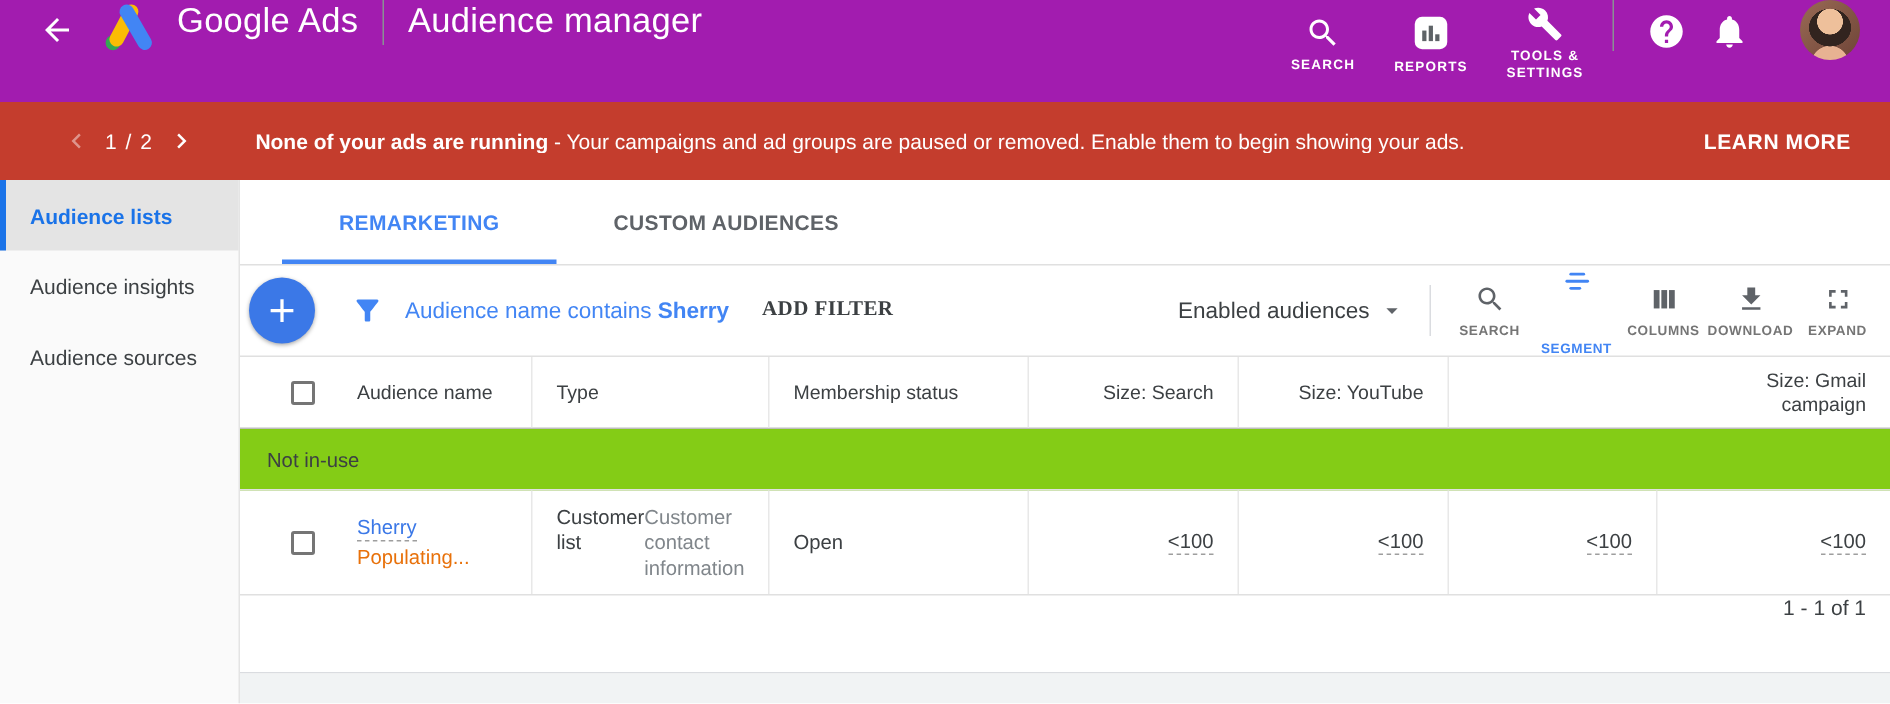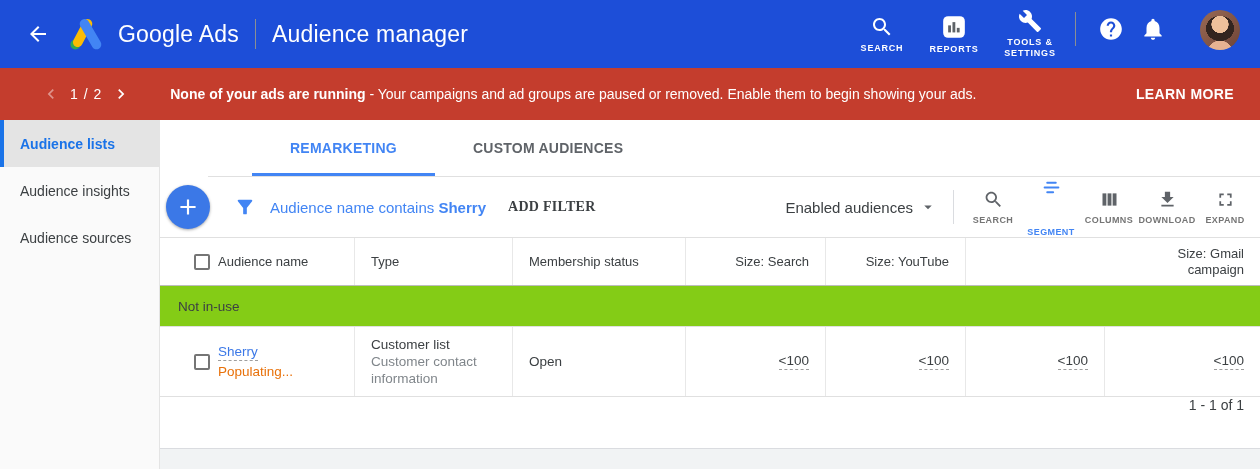--- a/index.html
+++ b/index.html
@@ -1,21 +1,21 @@
 <!DOCTYPE html>
 <html><head>
 <meta charset="utf-8">
 <style>
   * { margin:0; padding:0; box-sizing:border-box; }
   html,body { width:1260px; height:469px; overflow:hidden; }
   body { font-family:"Liberation Sans","DejaVu Sans",sans-serif; background:#fff; color:#3c4043; }
   .app { width:1260px; height:469px; display:flex; flex-direction:column; }
 
   
-  .appbar { height:68px; background:#1d4ed8; display:flex; align-items:center; flex:0 0 68px; padding:0 14px 0 18px; }
+  .appbar { height:68px; background:#a21caf; display:flex; align-items:flex-start; flex:0 0 68px; padding:0 14px 0 18px; }
   .back-btn { width:40px; height:40px; border:none; background:transparent; display:flex; align-items:center; justify-content:center; cursor:pointer; }
   .logo { margin:0 8px 0 10px; display:flex; align-items:center; }
   .product-name { color:#fff; font-size:23px; letter-spacing:.2px; margin-left:6px; }
   .appbar-divider { width:1px; height:30px; background:#8a8f93; margin:0 16px; }
   .page-title { color:#fff; font-size:23px; letter-spacing:.2px; }
   .appbar-spacer { flex:1; }
   .appbar-nav { display:flex; align-items:center; gap:10px; }
   .nav-item { display:flex; flex-direction:column; align-items:center; justify-content:center; gap:4px; min-width:62px; cursor:pointer; padding:4px 2px; }
   .nav-item .nav-label { color:#fff; font-size:9px; letter-spacing:.8px; font-weight:bold; text-align:center; line-height:11px; max-width:66px; }
   .appbar-divider2 { width:1px; height:34px; background:#8a8f93; margin:0 14px 10px 10px; }
@@ -41,21 +41,21 @@
   .page-body { display:flex; flex:1; min-height:0; }
 
   .sidebar { width:160px; flex:0 0 160px; background:#fafafa; border-right:1px solid #e4e4e4; }
   .side-item { height:47px; display:flex; align-items:center; padding-left:20px; font-size:14px; color:#3c4043; cursor:pointer; position:relative; }
   .side-item.active { background:#e4e4e4; color:#1a73e8; font-weight:bold; }
   .side-item.active::before { content:""; position:absolute; left:0; top:0; bottom:0; width:4px; background:#1a73e8; }
 
   .main { flex:1; display:flex; flex-direction:column; background:#fff; min-width:0; }
 
   
-  .tabs { height:57px; flex:0 0 57px; border-bottom:1px solid #e0e0e0; display:flex; align-items:stretch; padding-left:44px;margin-left:48px; }
+  .tabs { height:57px; flex:0 0 57px; border-bottom:1px solid #e0e0e0; display:flex; align-items:stretch; padding-left:28px; }
   .tab { display:flex; align-items:center; justify-content:center; padding:0 38px; font-size:14px; letter-spacing:.25px; color:#5f6368; font-weight:bold; cursor:pointer; position:relative; }
   .tab.active { color:#4285f4; }
   .tab.active::after { content:""; position:absolute; left:0; right:0; bottom:0; height:3px; background:#4285f4; }
 
   
   .toolbar { height:60px; flex:0 0 60px; display:flex; align-items:center; padding:0 6px; }
   .fab { width:44px; height:44px; border-radius:50%; border:none; background:#3b78e7; display:flex; align-items:center; justify-content:center; cursor:pointer; box-shadow:0 1px 3px rgba(0,0,0,.35); flex:0 0 44px; }
   .funnel { margin-left:18px; width:34px; display:flex; justify-content:center; cursor:pointer; }
   .filter-chip { font-size:15px; color:#4285f4; margin-left:8px; cursor:pointer; white-space:nowrap; }
   .filter-chip b { font-weight:bold; }
@@ -64,40 +64,40 @@
   .audience-dropdown { display:flex; align-items:center; gap:6px; font-size:15px; color:#3c4043; cursor:pointer; white-space:nowrap; }
   .toolbar-sep { width:1px; height:34px; background:#dadce0; margin:0 10px 0 16px; }
   .tool-btn { width:58px; display:flex; flex-direction:column; align-items:center; gap:5px; background:transparent; border:none; cursor:pointer; font-family:inherit; padding:2px 0; }
   .tool-btn .tool-label { font-size:9px; letter-spacing:.4px; color:#757575; font-weight:bold; }
   .tool-btn.active .tool-label { color:#4285f4;margin-top:24px; }
 
   
   .thead { height:49px; flex:0 0 49px; display:flex; border-top:1px solid #e0e0e0; border-bottom:1px solid #bdbdbd; font-size:13px; color:#3c4043; }
   .th, .td { display:flex; align-items:center; border-right:1px solid #e8e8e8; padding:0 16px; min-width:0; }
   .th:last-child, .td:last-child { border-right:none;align-items:center; }
-  .c1 { width:195px; flex:0 0 195px; padding-left:34px; gap:8px; }
+  .c1 { width:195px; flex:0 0 195px; padding-left:34px; gap:28px; }
   .c2 { width:158px; flex:0 0 158px; }
   .c3 { width:173px; flex:0 0 173px; }
   .c4 { width:140px; flex:0 0 140px; }
   .c5 { width:140px; flex:0 0 140px; }
   .c6 { width:139px; flex:0 0 139px; }
   .c7 { flex:1; }
   .num { justify-content:flex-end; text-align:right; }
   .th { cursor:pointer; }
   .th.sorted { font-weight:bold; gap:6px; }
   .th-wrap { line-height:16px; }
   .checkbox { width:16px; height:16px; border:2px solid #757575; border-radius:2px; background:#fff; cursor:pointer; flex:0 0 16px; }
 
   .section-row { height:41px; flex:0 0 41px; background:#84cc16; border-bottom:1px solid #e0e0e0; display:flex; align-items:center; padding-left:18px; font-size:13.5px; color:#3c4043; }
 
   .data-row { height:70px; flex:0 0 70px; display:flex; border-bottom:1px solid #e0e0e0; font-size:13.5px; }
   .name-stack { display:flex; flex-direction:column; gap:3px; }
   .row-link { color:#3b78e7; text-decoration:none; border-bottom:1px dashed #9e9e9e; align-self:flex-start; padding-bottom:1px; cursor:pointer; }
   .row-substatus { color:#e8710a; }
-  .type-stack { display:flex; flex-direction:column; line-height:17px; }
+  .type-stack { display:flex; flex-direction:row; line-height:17px; }
   .type-detail { color:#80868b; }
   .dashed-val { border-bottom:1px dashed #9e9e9e; padding-bottom:1px; }
 
   .tfooter { height:52px; flex:0 0 52px; display:flex; justify-content:flex-end; padding-right:16px; font-size:14px; color:#3c4043; border-bottom:1px solid #dadce0; }
   .bottom-strip { flex:1; background:#f1f3f4; }
 
   svg { display:block; }
 </style>
 </head>
 <body>

